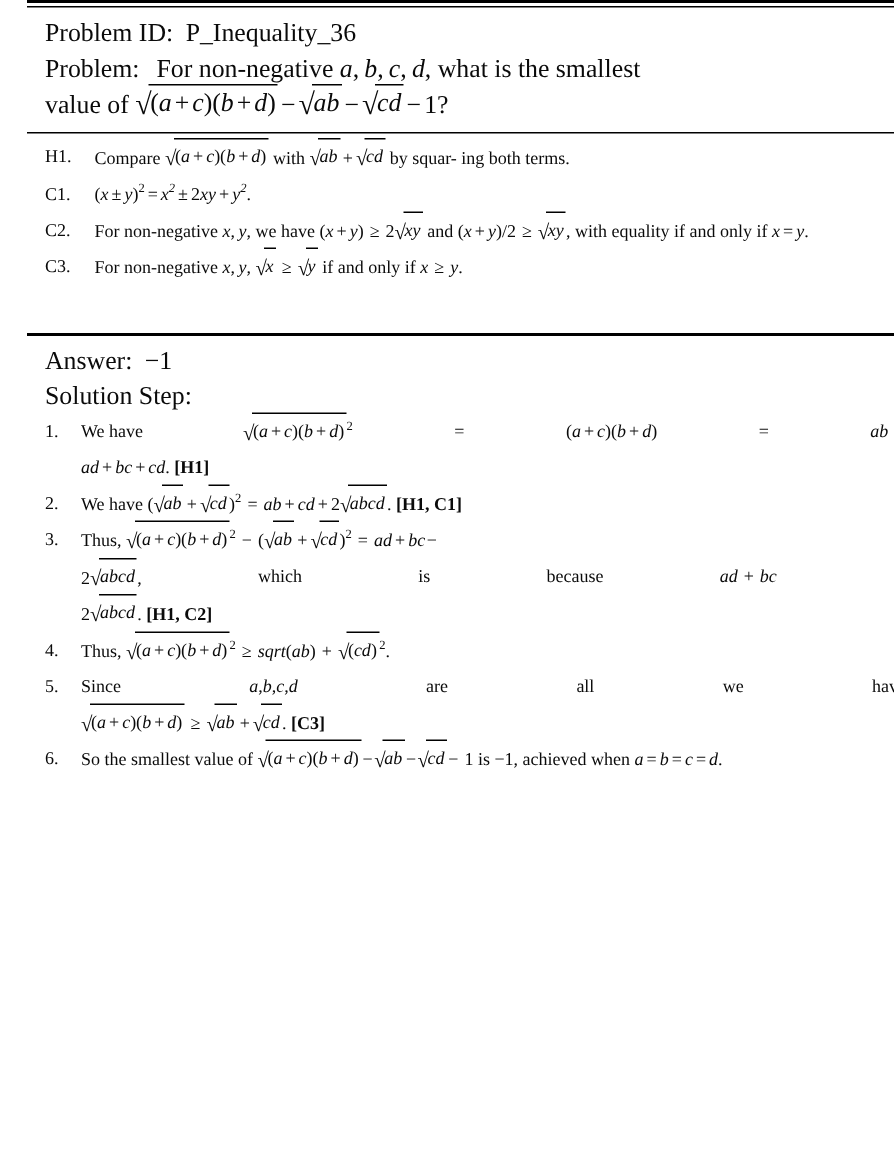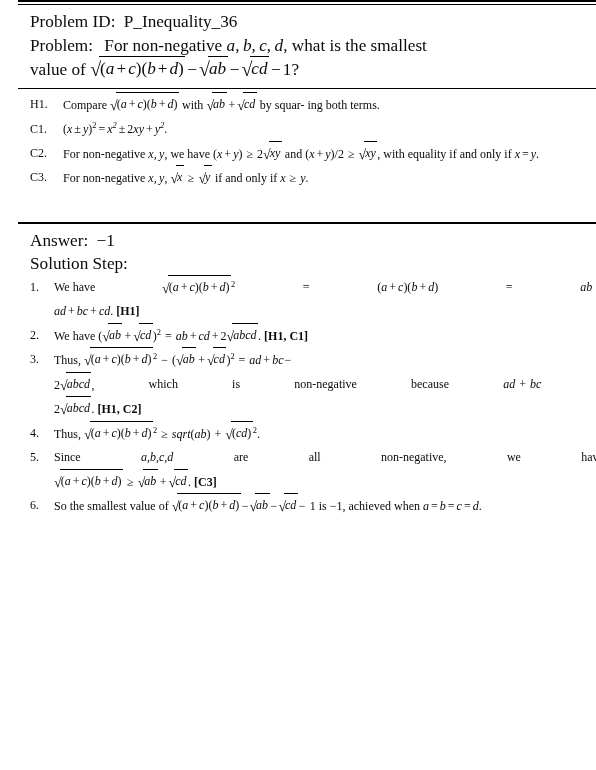--- a/index.html
+++ b/index.html
@@ -203,21 +203,20 @@
     </div>
 
     <div class="row">
       <span class="lbl num">3.</span>
       <span class="body">
         <span class="l">Thus, <span class="sqrt"><span class="radical">√</span><span class="rad-body">(<span class="m">a</span><span class="op">+</span><span class="m">c</span>)(<span class="m">b</span><span class="op">+</span><span class="m">d</span>)</span></span><span class="sup">2</span> <span class="opn">−</span> (<span class="sqrt"><span class="radical">√</span><span class="rad-body"><span class="m">ab</span></span></span><span class="op">+</span><span class="sqrt"><span class="radical">√</span><span class="rad-body"><span class="m">cd</span></span></span>)<span class="sup">2</span> <span class="opn">=</span> <span class="m">ad</span><span class="op">+</span><span class="m">bc</span><span class="opn">−</span></span>
         <span class="l just">
             <span>2<span class="sqrt"><span class="radical">√</span><span class="rad-body"><span class="m">abcd</span></span></span>,</span>
             <span>which</span>
             <span>is</span>
-            <span>non-negative</span>
             <span>because</span>
             <span><span class="m">ad</span> <span class="opn">+</span> <span class="m">bc</span></span>
             <span><span class="opn">≥</span></span>
           </span>
         <span class="l">2<span class="sqrt"><span class="radical">√</span><span class="rad-body"><span class="m">abcd</span></span></span>. <span class="mu">[H1, C2]</span></span>
       </span>
     </div>
 
     <div class="row">
       <span class="lbl num">4.</span>
@@ -227,21 +226,20 @@
     </div>
 
     <div class="row">
       <span class="lbl num">5.</span>
       <span class="body">
         <span class="l just">
             <span>Since</span>
             <span><span class="m">a</span>,<span class="m">b</span>,<span class="m">c</span>,<span class="m">d</span></span>
             <span>are</span>
             <span>all</span>
-            <span>non-negative,</span>
             <span>we</span>
             <span>have</span>
           </span>
         <span class="l"><span class="sqrt"><span class="radical">√</span><span class="rad-body">(<span class="m">a</span><span class="op">+</span><span class="m">c</span>)(<span class="m">b</span><span class="op">+</span><span class="m">d</span>)</span></span> <span class="opn">≥</span> <span class="sqrt"><span class="radical">√</span><span class="rad-body"><span class="m">ab</span></span></span><span class="op">+</span><span class="sqrt"><span class="radical">√</span><span class="rad-body"><span class="m">cd</span></span></span>. <span class="mu">[C3]</span></span>
       </span>
     </div>
 
     <div class="row">
       <span class="lbl num">6.</span>
       <span class="body">

